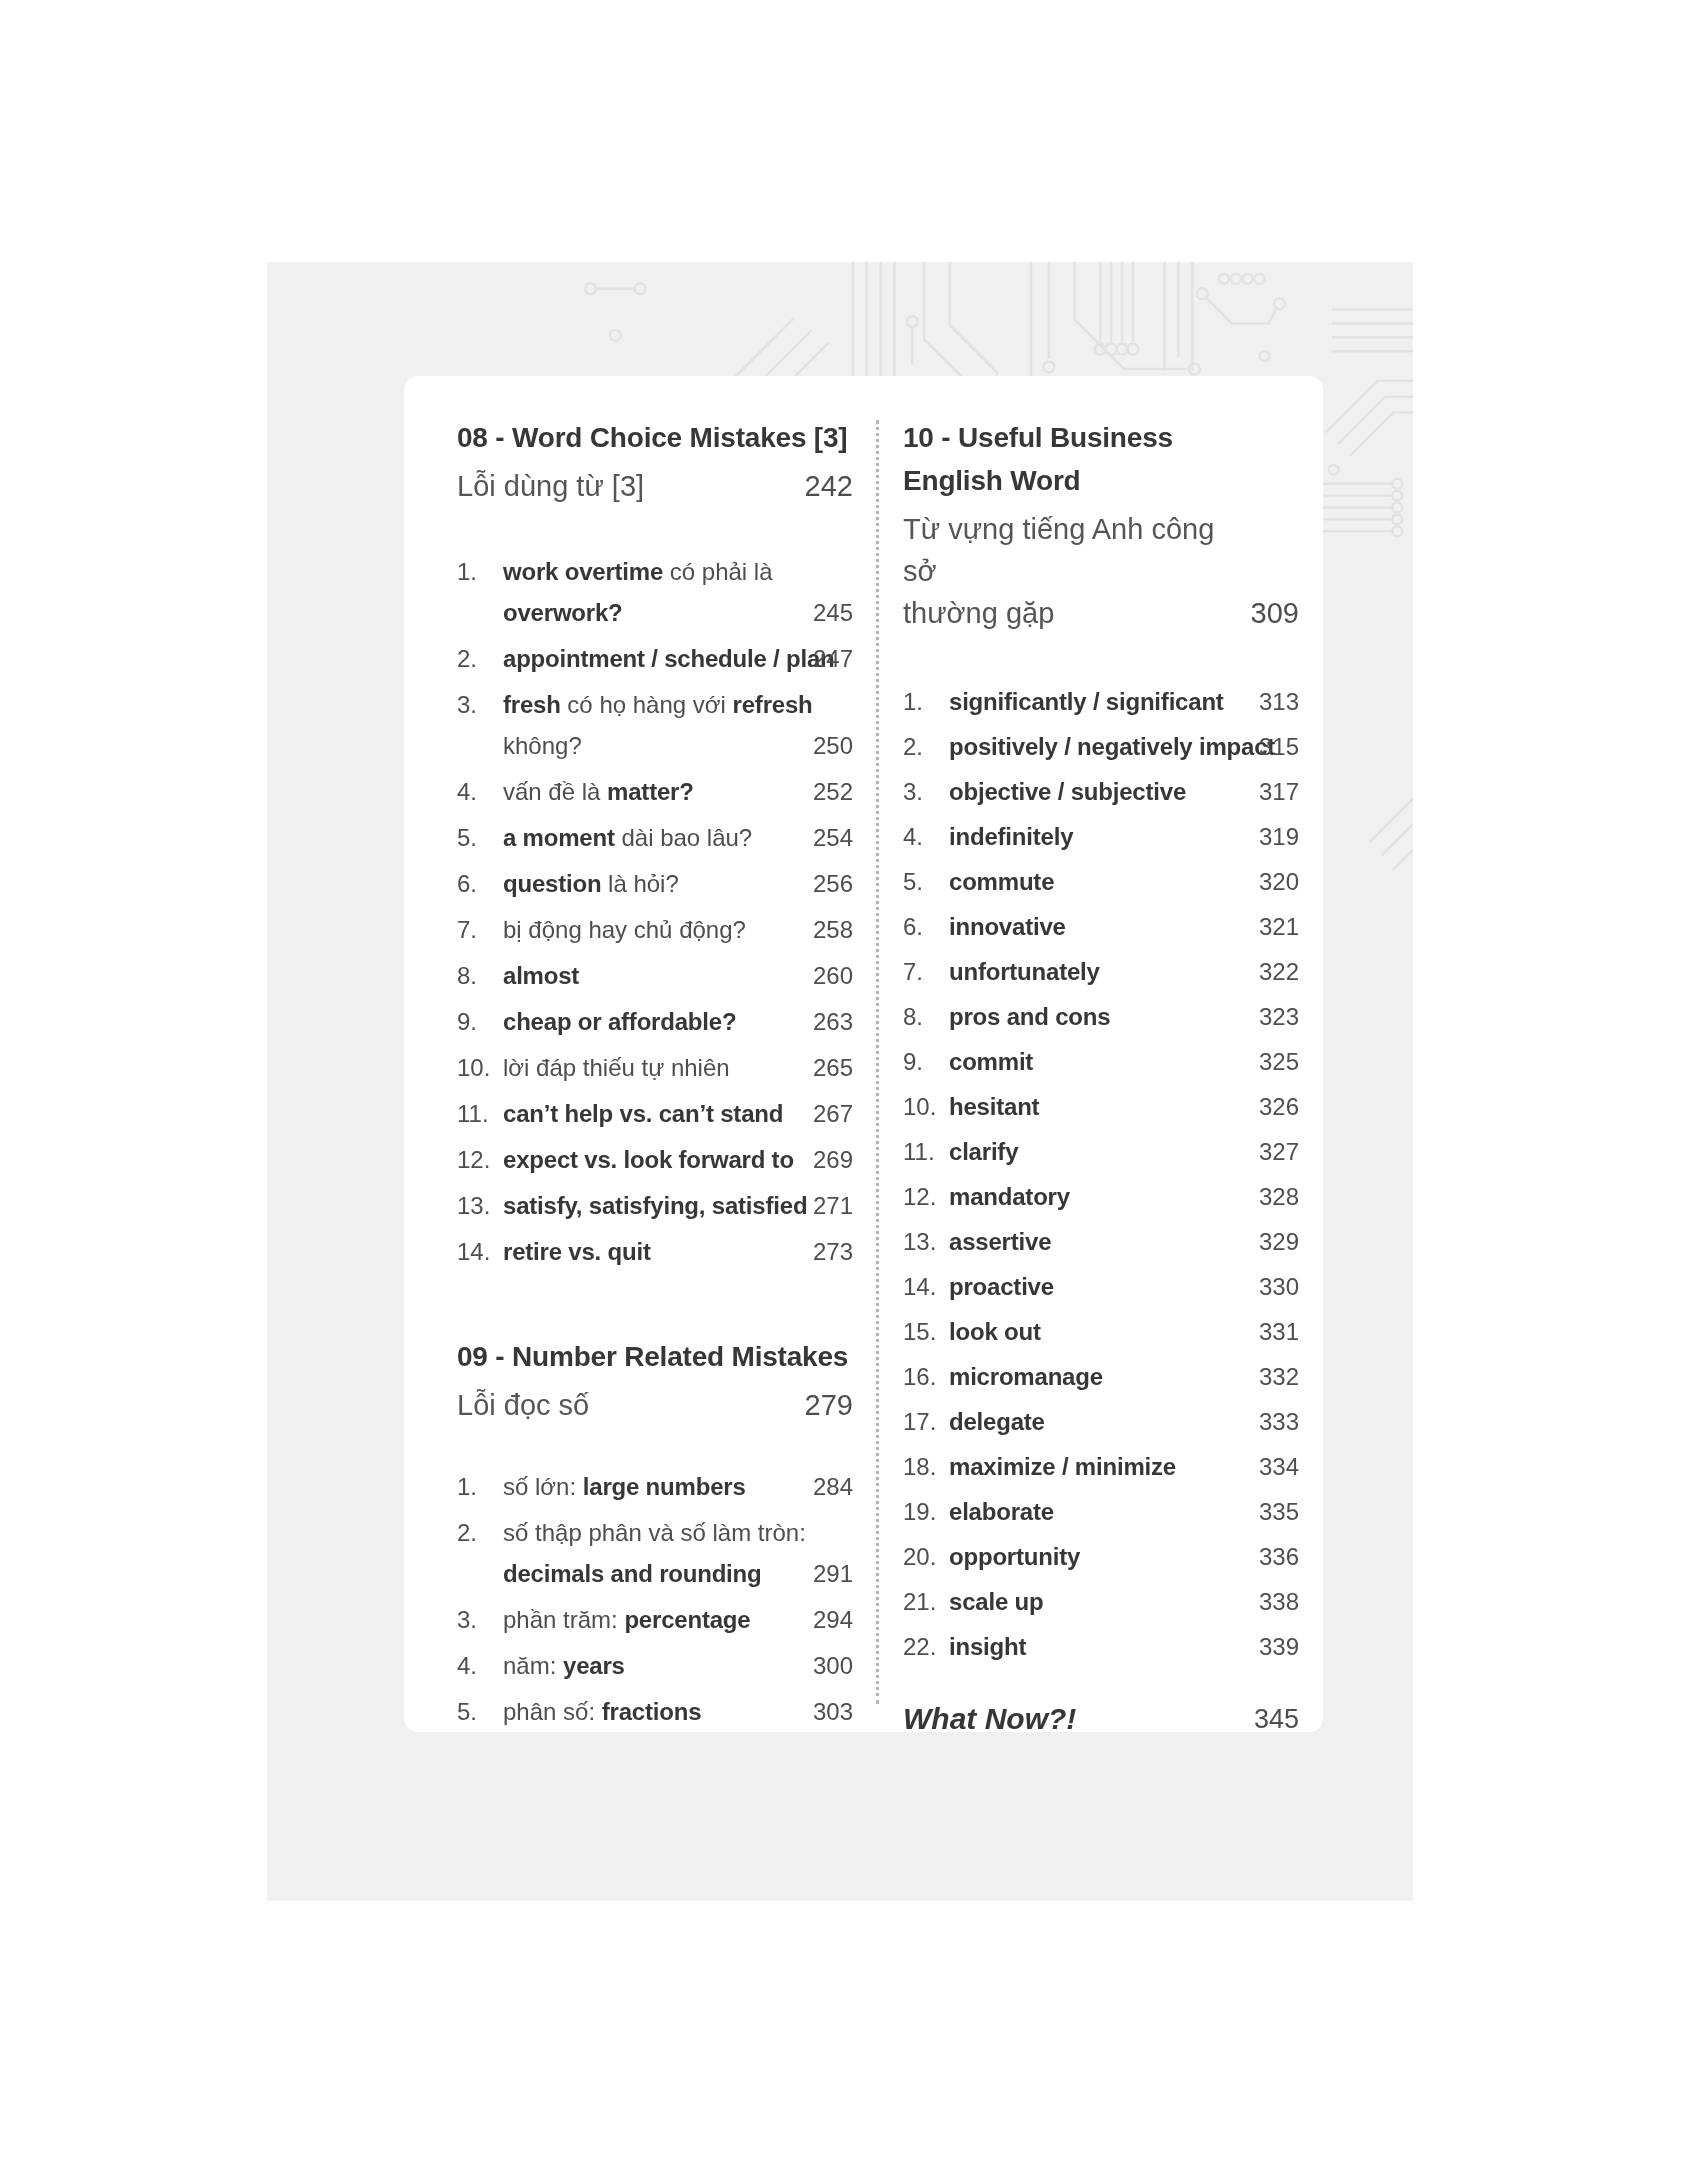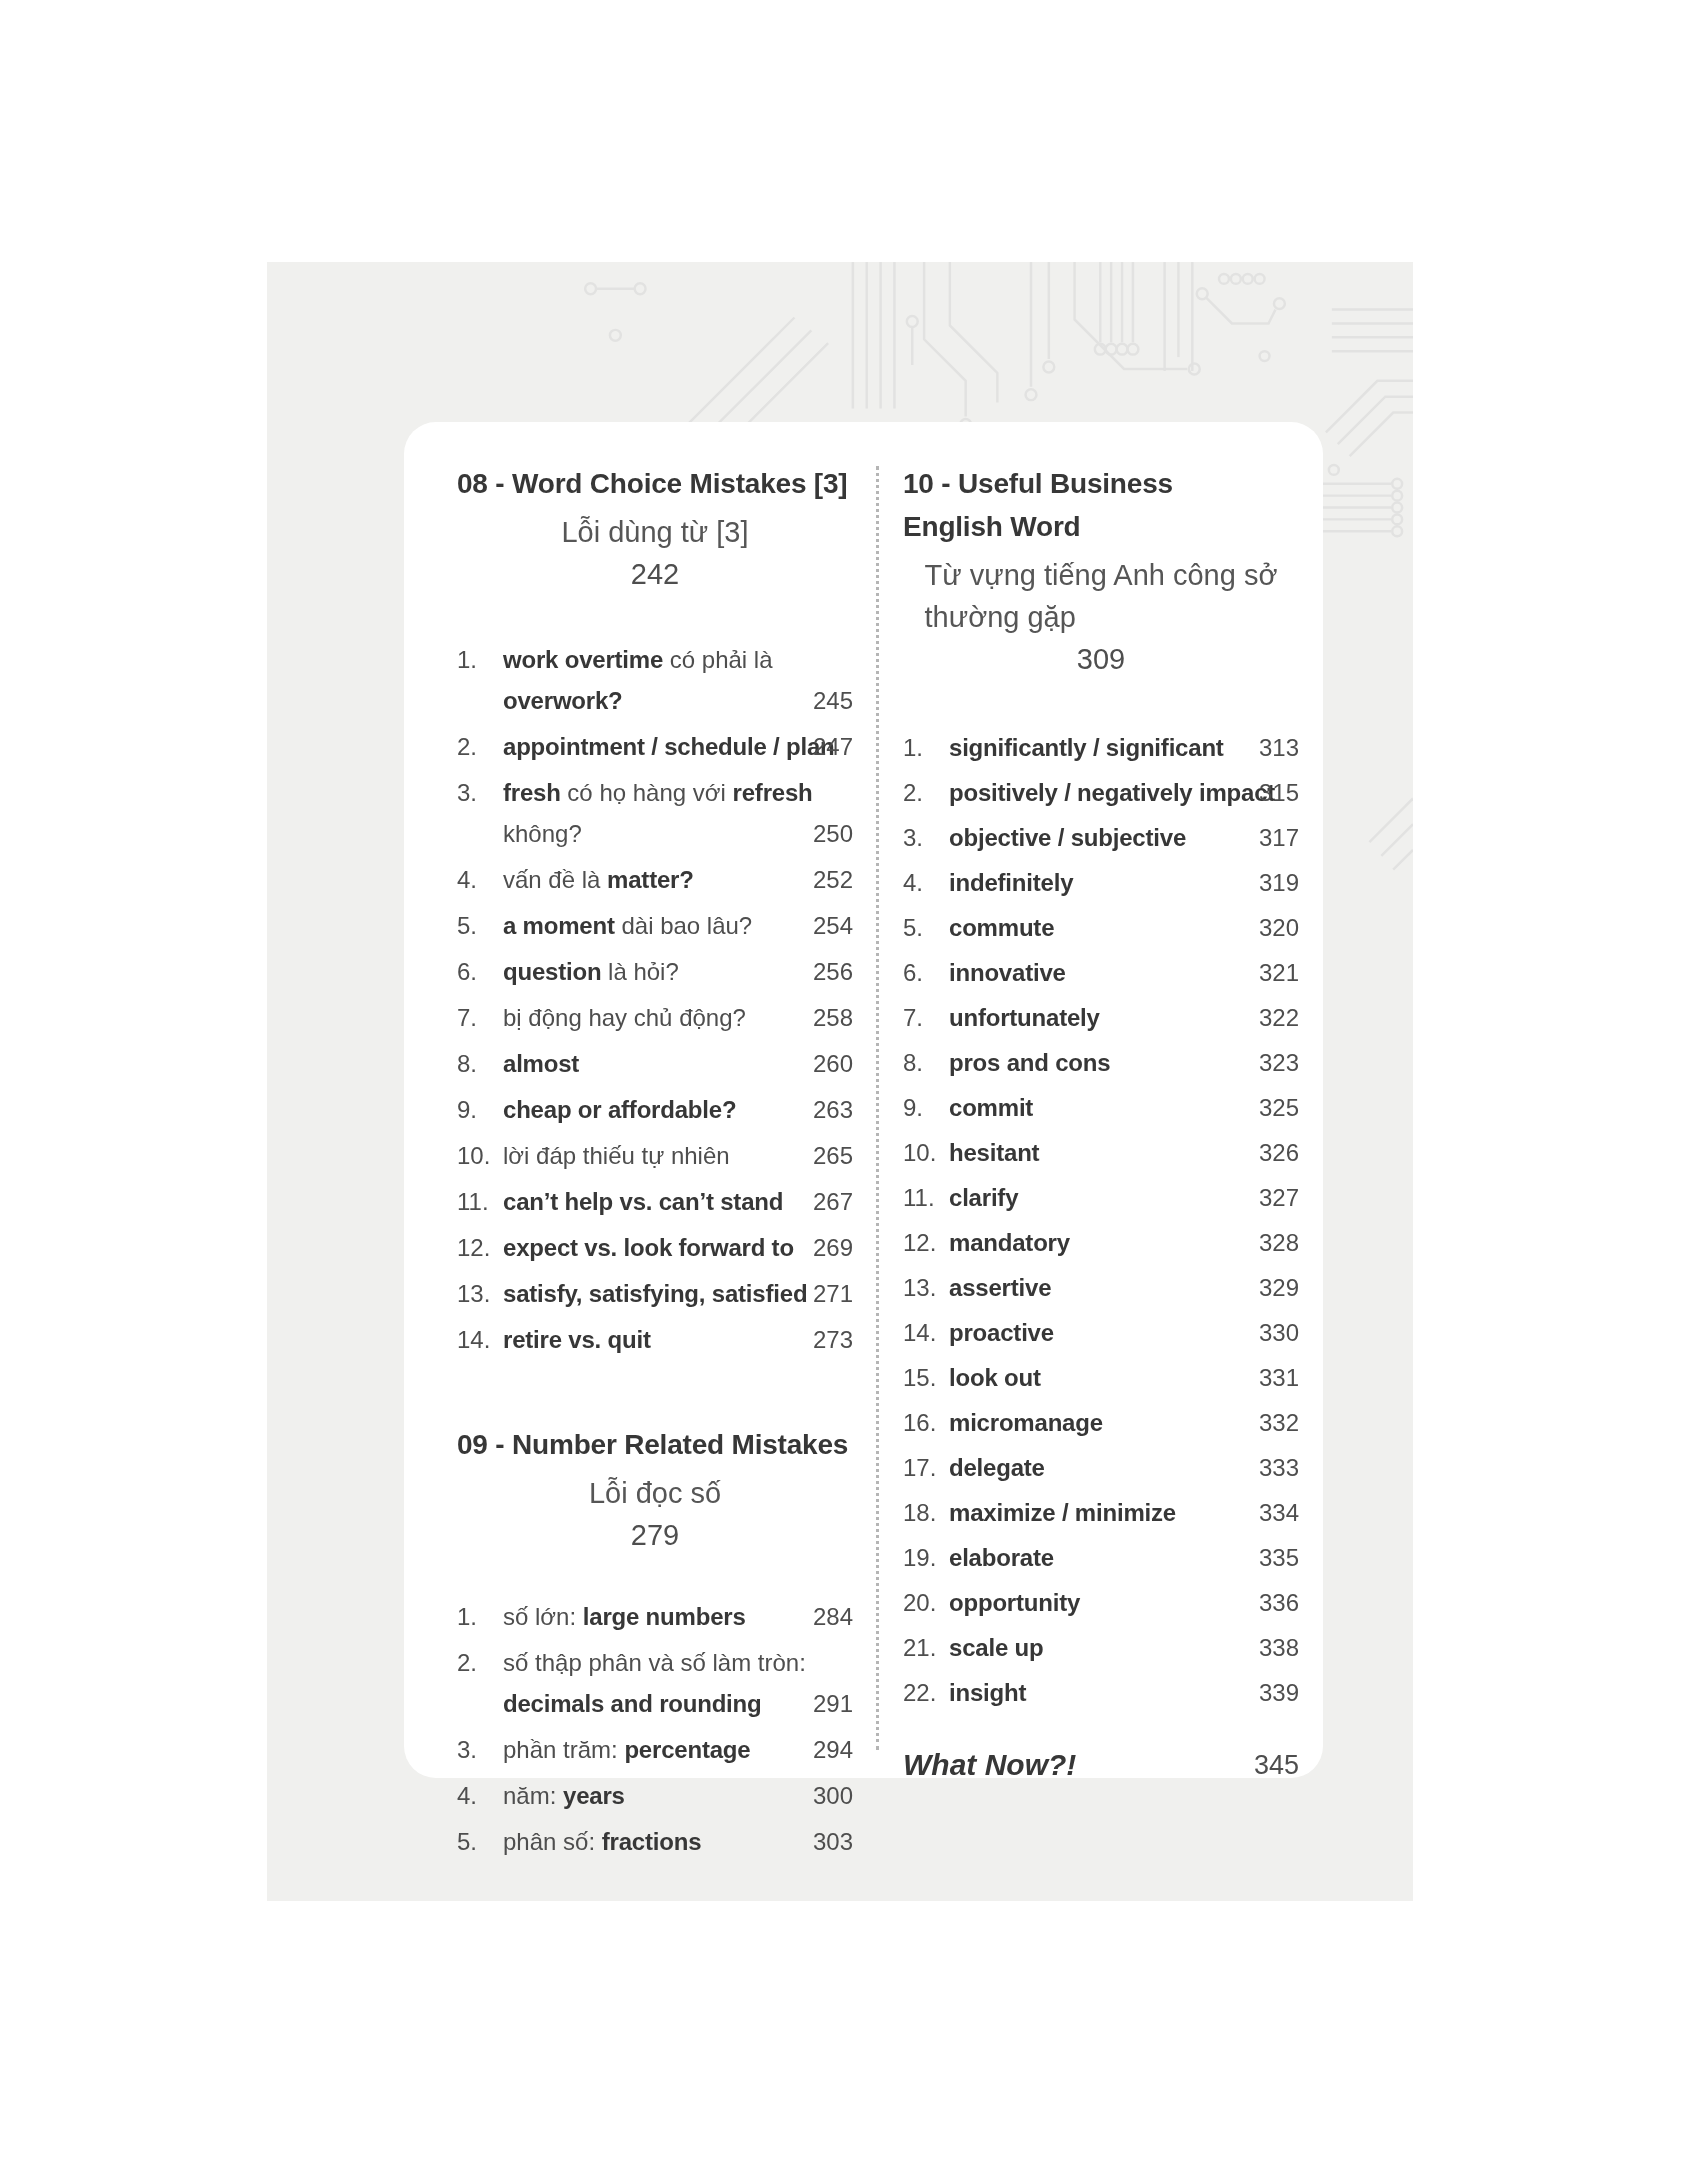--- a/index.html
+++ b/index.html
@@ -17,36 +17,36 @@
     color:var(--ink);
   }
   .panel{
     position:absolute;left:267px;top:262px;width:1146px;height:1639px;
     background:var(--panel_bg);
   }
   .circuit{position:absolute;left:0;top:0;width:1146px;height:1639px;}
   .circuit g{stroke:var(--circuit);stroke-width:2.5;fill:none;}
   .card{
     position:absolute;left:137px;top:114px;width:919px;height:1356px;
-    background:var(--card_bg);border-radius:32px;margin-top:46px;
+    background:var(--card_bg);border-radius:14px;
   }
   .divider{
     position:absolute;left:472px;top:44px;bottom:28px;width:0;
     border-left:3.5px dotted var(--dots);
   }
   .col{position:absolute;top:40px;}
   .col-left{left:53px;width:396px;}
   .col-right{left:499px;width:396px;}
   .sec-heading{
     margin:0;font-size:28px;line-height:43px;font-weight:700;
     color:var(--ink_strong);letter-spacing:-0.2px;white-space:nowrap;
   }
   .sub-row{
-    display:flex;justify-content:space-between;align-items:center;
-    margin-top:6px;font-size:29px;line-height:42px;color:var(--ink_soft);flex-direction:column;
+    display:flex;justify-content:space-between;align-items:flex-end;
+    margin-top:6px;font-size:29px;line-height:42px;color:var(--ink_soft);
   }
   .sub-row .pagenum-lg{color:var(--ink);}
   .toc-list{list-style:none;margin:44px 0 0;padding:0;}
   .toc-item{
     position:relative;display:flex;font-size:24px;line-height:41px;
     margin-bottom:5px;color:var(--ink);
   }
   .toc-item .num{flex:none;width:46px;}
   .toc-item .txt{flex:none;white-space:nowrap;}
   .toc-item .txt b{color:var(--ink_strong);font-weight:700;letter-spacing:-0.2px;}

